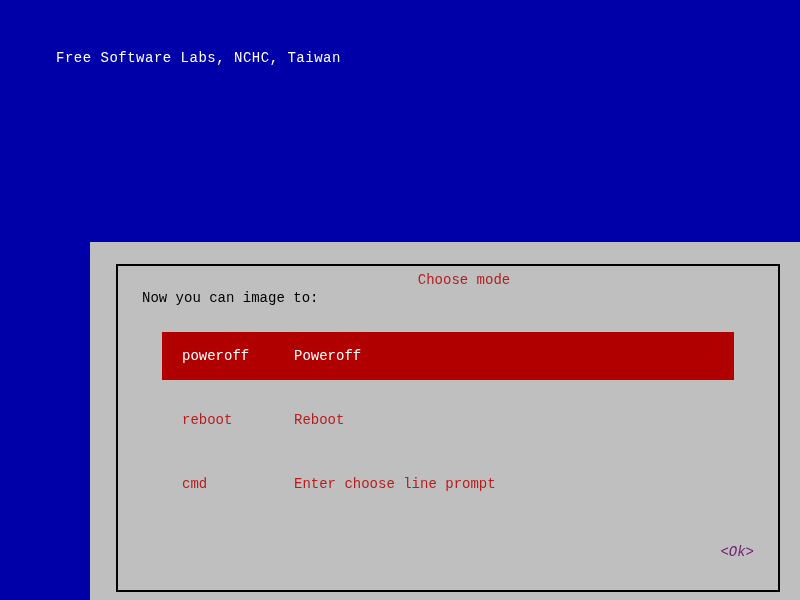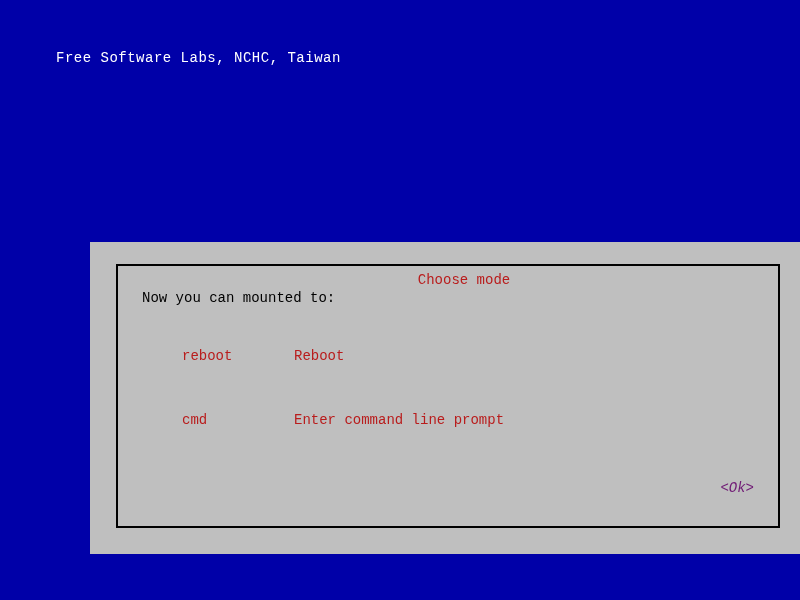--- a/index.html
+++ b/index.html
@@ -90,26 +90,30 @@
 <body>
 
 <div class="header">Free Software Labs, NCHC, Taiwan</div>
 <div class="cursor-block"></div>
 
 <div class="shadow"></div>
 
 <div class="dialog">
   <div class="dialog-border">
     <div class="dialog-title">Choose mode</div>
-    <div class="prompt">Now you can mounted to:</div>
+    <div class="prompt">Now you can image to:</div>
     <div class="menu">
+      <div class="menu-item selected">
+        <span class="menu-key">poweroff</span>
+        <span class="menu-desc">Poweroff</span>
+      </div>
       <div class="menu-item">
         <span class="menu-key">reboot</span>
         <span class="menu-desc">Reboot</span>
       </div>
       <div class="menu-item">
         <span class="menu-key">cmd</span>
-        <span class="menu-desc">Enter command line prompt</span>
+        <span class="menu-desc">Enter choose line prompt</span>
       </div>
     </div>
     <div class="ok-row">&lt;Ok&gt;</div>
   </div>
 </div>
 
 </body></html>

